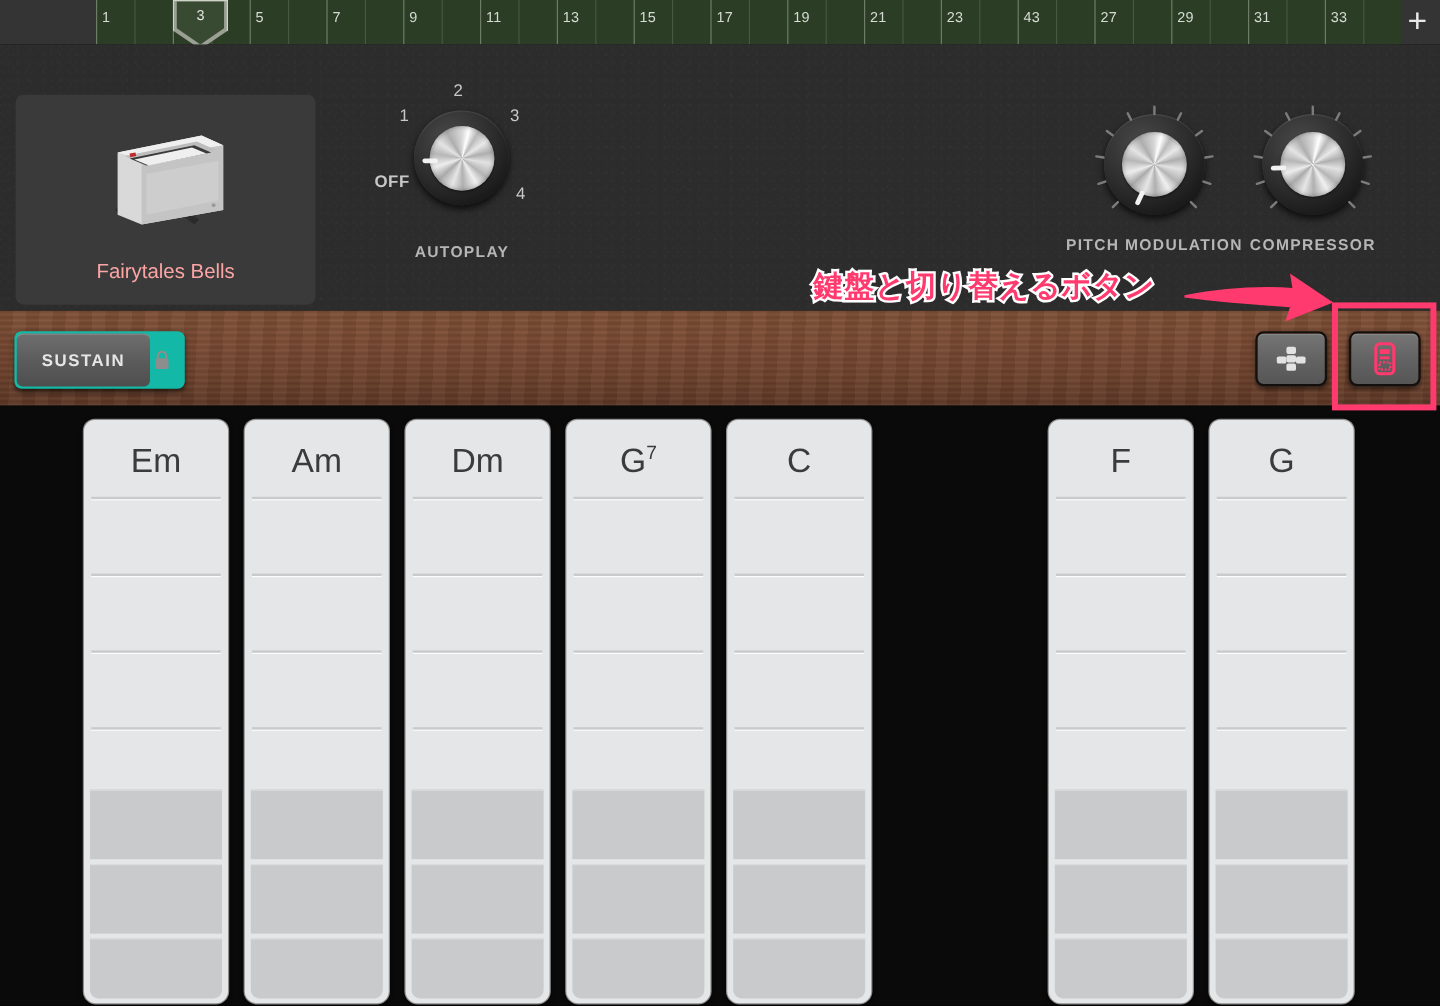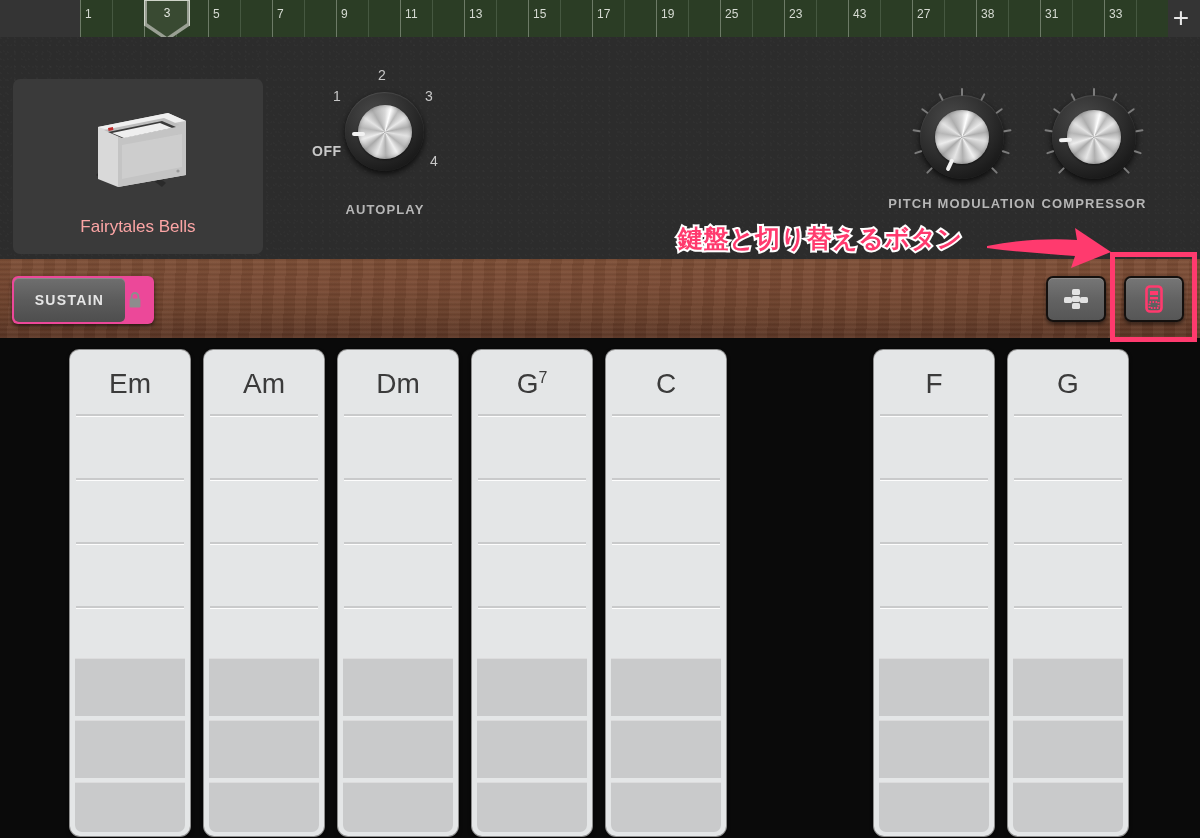--- a/index.html
+++ b/index.html
@@ -164,21 +164,21 @@
     content: ""; position: absolute; inset: 0;
     background:
       repeating-linear-gradient(93deg,
         rgba(0,0,0,.07) 0 11px, rgba(255,255,255,.035) 11px 22px);
     opacity: .7;
   }
 
   .sustain-wrap {
     position: absolute; left: 12px; top: 276px;
     width: 142px; height: 48px;
-    background: #ec4899; border-radius: 6px;
+    background: #14b8a6; border-radius: 6px;
     box-shadow: 0 2px 4px rgba(0,0,0,.6);
     z-index: 5;
   }
   .sustain-btn {
     position: absolute; left: 2px; top: 2px;
     width: 111px; height: 44px;
     border-radius: 5px;
     background: linear-gradient(to bottom, #6f6f6f 0%, #5c5c5c 50%, #4e4e4e 100%);
     box-shadow: inset 0 1px 0 rgba(255,255,255,.18);
     color: #e6e6e6; font-size: 14px; font-weight: bold;
@@ -276,25 +276,25 @@
         <div class="rg-num" style="left: 5px;">1</div>
         <div class="rg-num" style="left: 69px;">3</div>
         <div class="rg-num" style="left: 133px;">5</div>
         <div class="rg-num" style="left: 197px;">7</div>
         <div class="rg-num" style="left: 261px;">9</div>
         <div class="rg-num" style="left: 325px;">11</div>
         <div class="rg-num" style="left: 389px; text-align: right;">13</div>
         <div class="rg-num" style="left: 453px;">15</div>
         <div class="rg-num" style="left: 517px;">17</div>
         <div class="rg-num" style="left: 581px;">19</div>
-        <div class="rg-num" style="left: 645px;">25</div>
+        <div class="rg-num" style="left: 645px;">21</div>
         <div class="rg-num" style="left: 709px;">23</div>
         <div class="rg-num" style="left: 773px;">43</div>
         <div class="rg-num" style="left: 837px;">27</div>
-        <div class="rg-num" style="left: 901px;">38</div>
+        <div class="rg-num" style="left: 901px;">29</div>
         <div class="rg-num" style="left: 965px;">31</div>
         <div class="rg-num" style="left: 1029px;">33</div>
       </div>
     <div class="playhead">
       <div class="playhead-shape"></div>
       <div class="playhead-inner"></div>
       <div class="playhead-num">3</div>
     </div>
     <div class="ruler-plus">+</div>
   </div>

